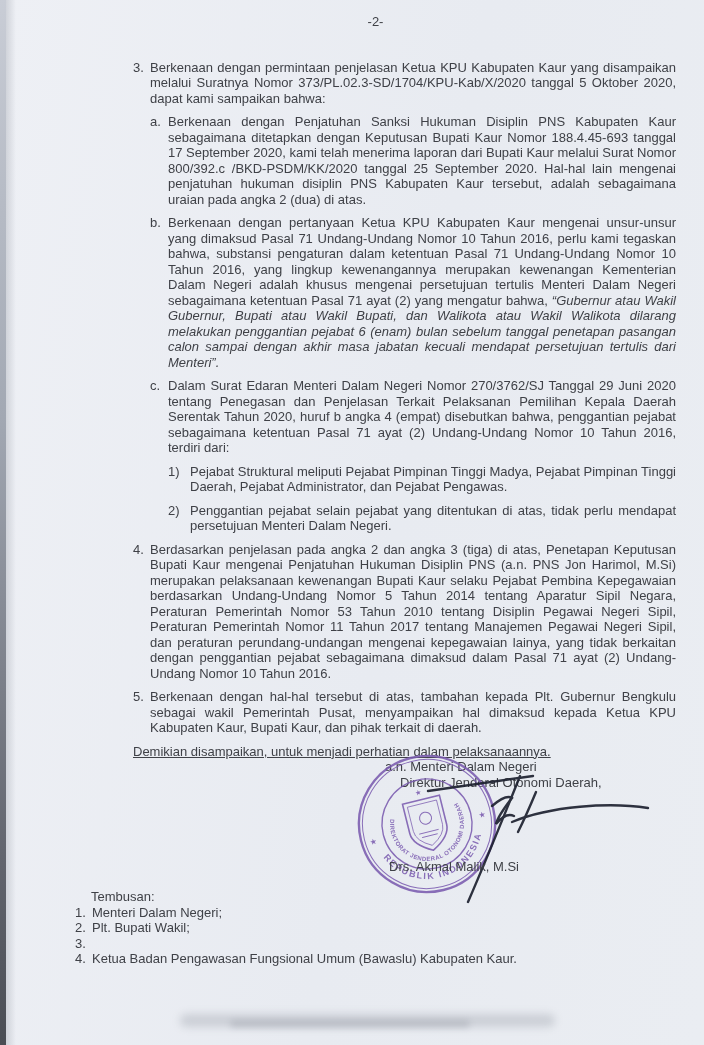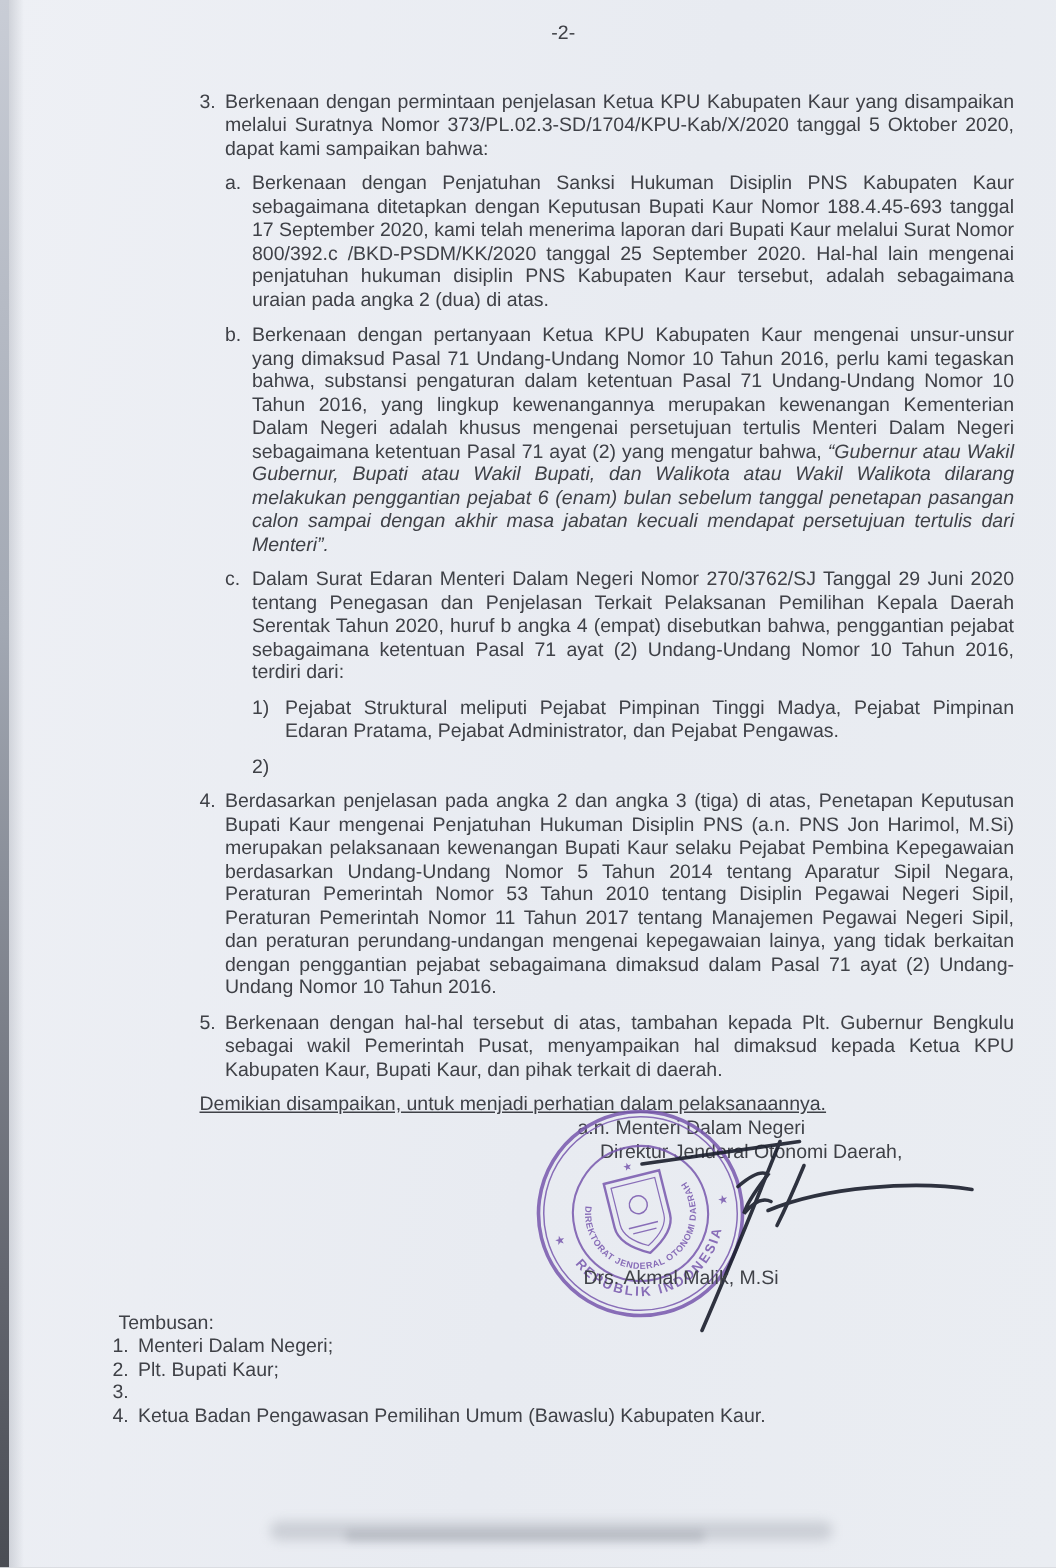--- a/index.html
+++ b/index.html
@@ -29,21 +29,21 @@
   .sub { margin-top:8px; }
   .note { margin-top:5px; }
   .quote { font-style:italic; }
   .closing { margin:8px 0 0 0;text-decoration:underline; }
   .sigblock { position:relative; height:130px; }
   .sig-line1 { position:absolute; left:310px; top:0; white-space:nowrap; }
   .sig-line2 { position:absolute; left:325px; top:16px; white-space:nowrap; }
   .sig-name  { position:absolute; left:314px; top:100px; white-space:nowrap; }
   .stamp-svg { position:absolute; left:277px; top:-10px; opacity:.88; }
   .sign-svg  { position:absolute; left:305px; top:-15px; }
-  .tembusan-label { margin:0 0 0 4px; }
+  .tembusan-label { margin:0 0 0 16px; }
   .tb-row { display:flex; }
   .tb-num { flex:0 0 17px; }
   .bleed {
     position:absolute; left:180px; top:1014px; width:375px; height:13px;
     background:#878c97; opacity:.30; filter:blur(4px); border-radius:6px;
   }
   .bleed2 {
     position:absolute; left:230px; top:1020px; width:240px; height:8px;
     background:#6f747f; opacity:.22; filter:blur(3px); border-radius:4px;
   }
@@ -82,26 +82,27 @@
             </div>
 
             <div class="row">
               <span class="mA">c.</span>
               <div class="body">
                 <p class="just">Dalam Surat Edaran Menteri Dalam Negeri Nomor 270/3762/SJ Tanggal 29 Juni 2020 tentang Penegasan dan Penjelasan Terkait Pelaksanan Pemilihan Kepala Daerah Serentak Tahun 2020, huruf b angka 4 (empat) disebutkan bahwa, penggantian pejabat sebagaimana ketentuan Pasal 71 ayat (2) Undang-Undang Nomor 10 Tahun 2016, terdiri dari:</p>
                 <div class="sub">
                   <div class="row gap">
                     <span class="mB">1)</span>
                     <div class="body">
-                      <p class="just">Pejabat Struktural meliputi Pejabat Pimpinan Tinggi Madya, Pejabat Pimpinan Edaran Pratama, Pejabat Administrator, dan Pejabat Pengawas.</p>
+                      <p class="just">Pejabat Struktural meliputi Pejabat Pimpinan Tinggi Madya, Pejabat Pimpinan Tinggi Daerah, Pejabat Administrator, dan Pejabat Pengawas.</p>
                     </div>
                   </div>
                   <div class="row">
                     <span class="mB">2)</span>
                     <div class="body">
+                      <p class="just note">Penggantian pejabat selain pejabat yang ditentukan di atas, tidak perlu mendapat persetujuan Menteri Dalam Negeri.</p>
                     </div>
                   </div>
                 </div>
               </div>
             </div>
 
           </div>
         </div>
       </div>
 
@@ -169,28 +170,28 @@
     </div>
 
     <div>
       <p class="tembusan-label">Tembusan:</p>
       <div class="tb-row">
         <span class="tb-num">1.</span>
         <span>Menteri Dalam Negeri;</span>
       </div>
       <div class="tb-row">
         <span class="tb-num">2.</span>
-        <span>Plt. Bupati Kaur;</span>
+        <span>Plt. Bupati Wakil;</span>
       </div>
       <div class="tb-row">
         <span class="tb-num">3.</span>
       </div>
       <div class="tb-row">
         <span class="tb-num">4.</span>
-        <span>Ketua Badan Pengawasan Pemilihan Umum (Bawaslu) Kabupaten Kaur.</span>
+        <span>Ketua Badan Pengawasan Fungsional Umum (Bawaslu) Kabupaten Kaur.</span>
       </div>
     </div>
 
   </div>
 
   <div class="bleed"></div>
   <div class="bleed2"></div>
 </div>
 
 </body></html>

